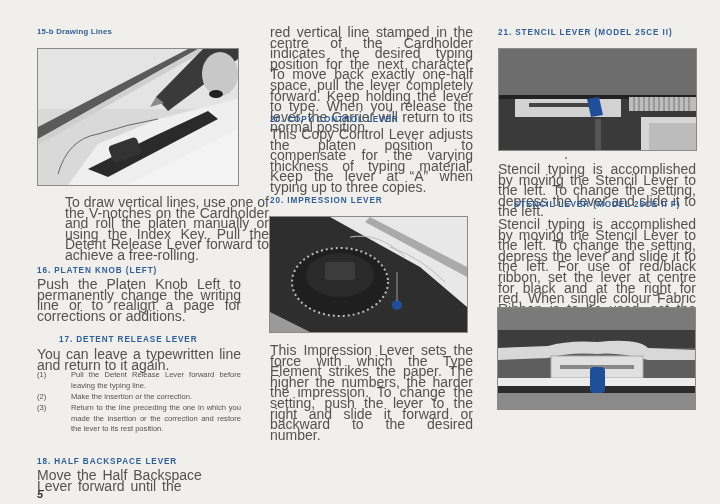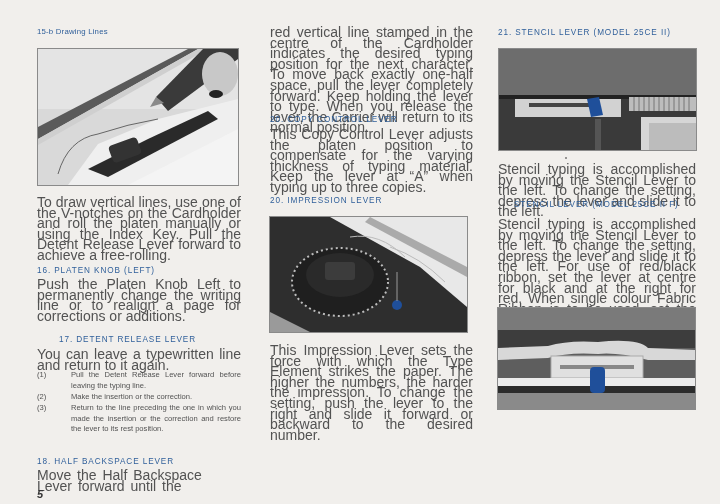--- a/index.html
+++ b/index.html
@@ -9,21 +9,21 @@
     font-family:"Liberation Sans", sans-serif;
     color:#4a4a4a;
     position:relative;
   }
   .page { position:absolute; inset:0; background:#f1efec; }
   .col { position:absolute; top:0; }
   .col1 { left:37px; width:204px; }
   .col2 { left:270px; width:203px; }
   .col3 { left:498px; width:198px; }
 
-  .h { position:absolute; font-weight:normal; color:#2f5f9a; font-size:8.2px; letter-spacing:0.9px; white-space:nowrap; }
+  .h { position:absolute; font-weight:bold; color:#2f5f9a; font-size:8.2px; letter-spacing:0.9px; white-space:nowrap; }
   .h.small { letter-spacing:0.2px; font-size:7.8px; }
   .p { position:absolute; font-size:14px; line-height:10.6px; text-align:justify; color:#525252; }
   .li { position:absolute; font-size:7.6px; line-height:10.6px; color:#525252; }
   .li .num { position:absolute; left:0; }
   .li .txt { position:absolute; left:11px; right:0; text-align:justify;margin-left:23px; }
 
   .photo { position:absolute; border:1px solid #8a8a8a; overflow:hidden; }
   .photo svg { display:block; width:100%; height:100%; }
 
   .pageno { position:absolute; left:37px; top:488px; font-size:11px; font-style:italic; font-weight:bold; color:#333; }
@@ -48,21 +48,21 @@
         <polygon points="50,120 110,90 170,62 180,70 70,128" fill="#2a2a2a"></polygon>
         <rect x="72" y="92" width="30" height="18" rx="4" fill="#333" transform="rotate(-20 87 101)"></rect>
         <path d="M20,125 Q30,90 60,85 M60,85 Q90,75 120,70" stroke="#666" stroke-width="1" fill="none"></path>
         <polygon points="118,48 165,0 200,0 200,10 130,62" fill="#3a3a3a"></polygon>
         <polygon points="112,58 118,48 126,54" fill="#8a8a8a"></polygon>
         <ellipse cx="182" cy="25" rx="18" ry="22" fill="#c8c8c8"></ellipse>
         <ellipse cx="178" cy="45" rx="7" ry="4" fill="#222"></ellipse>
       </svg>
     </div>
 
-    <div class="p" style="top:197px; width:204px;">To draw vertical lines, use one of the V-notches on the Cardholder and roll the platen manually or using the Index Key. Pull the Detent Release Lever forward to achieve a free-rolling.</div>
+    <div class="p" style="top:197px; width:204px;margin-left:28px;">To draw vertical lines, use one of the V-notches on the Cardholder and roll the platen manually or using the Index Key. Pull the Detent Release Lever forward to achieve a free-rolling.</div>
 
     <div class="h" style="top:266px;">16. PLATEN KNOB (LEFT)</div>
     <div class="p" style="top:279px; width:204px;">Push the Platen Knob Left to permanently change the writing line or to realign a page for corrections or additions.</div>
 
     <div class="h" style="top:335px;margin-left:22px;">17. DETENT RELEASE LEVER</div>
     <div class="p" style="top:349px; width:204px;">You can leave a typewritten line and return to it again.</div>
 
     <div class="li" style="top:370px; left:0; width:204px; height:21px;">
       <span class="num">(1)</span>
       <span class="txt">Pull the Detent Release Lever forward before leaving the typing line.</span>

